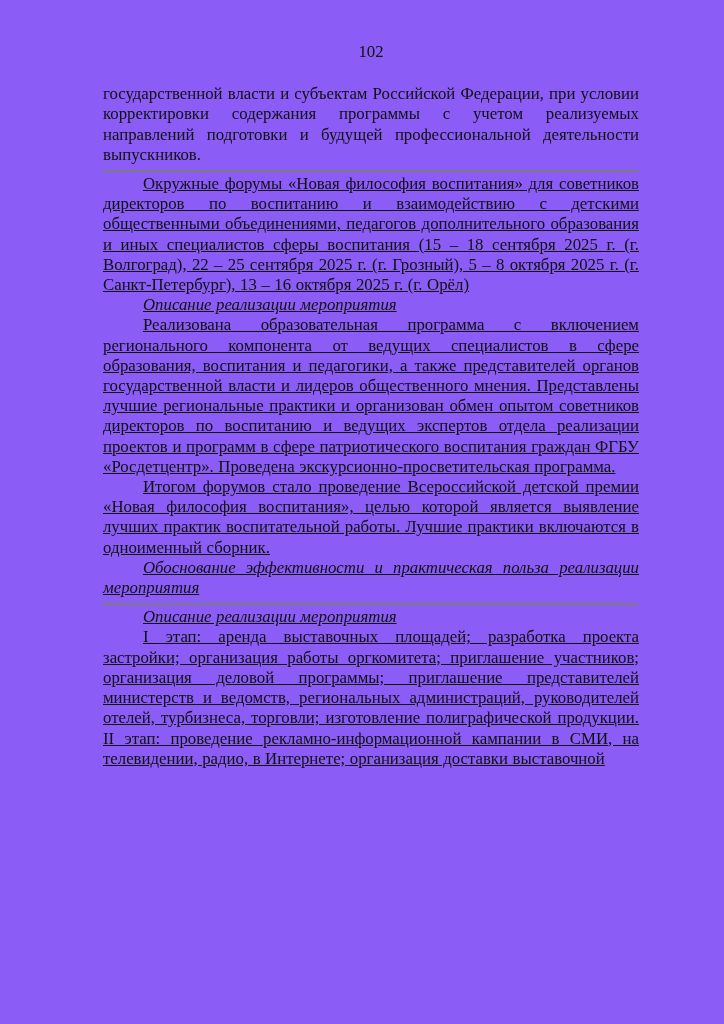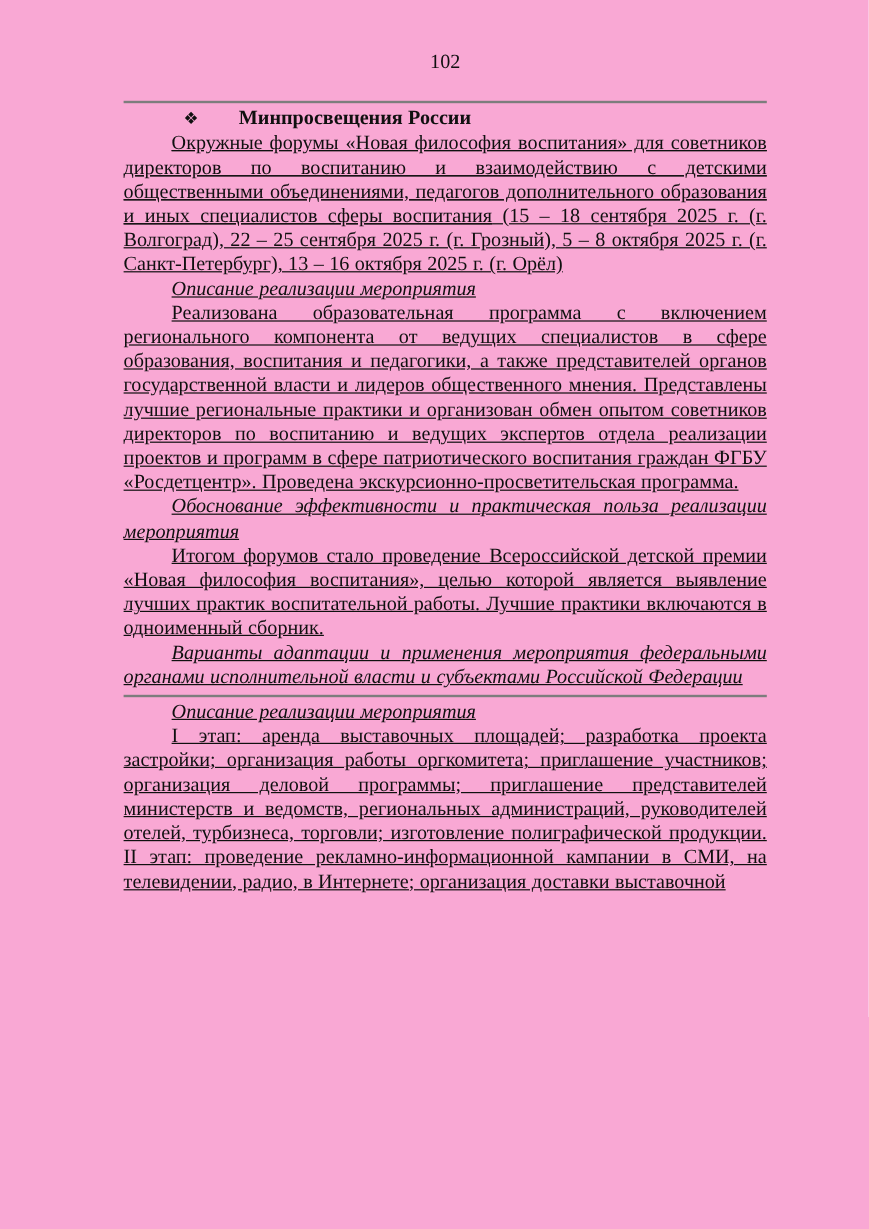--- a/index.html
+++ b/index.html
@@ -4,21 +4,21 @@
 <style>
   html, body {
     margin: 0;
     padding: 0;
     background: #ffffff;
   }
   .page {
     position: relative;
     width: 724px;
     height: 1024px;
-    background: #f9a8d4;
+    background: #8b5cf6;
     overflow: hidden;
     font-family: "Liberation Serif", "DejaVu Serif", serif;
     color: #101010;
   }
   .content {
     position: absolute;
     left: 103px;
     top: 42px;
     width: 536px;
   }
@@ -58,36 +58,35 @@
   }
 </style>
 </head>
 <body>
 
 <div class="page">
   <div class="content">
 
     <div class="page-number">102</div>
 
+    <p class="body-text">государственной власти и субъектам Российской Федерации, при условии корректировки содержания программы с учетом реализуемых направлений подготовки и будущей профессиональной деятельности выпускников.</p>
 
     <hr class="rule">
 
-    <p class="heading"><span class="bullet">❖</span><span>Минпросвещения России</span></p>
 
     <p class="indent"><span class="underlined">Окружные форумы «Новая философия воспитания» для советников директоров по воспитанию и взаимодействию с детскими общественными объединениями, педагогов дополнительного образования и иных специалистов сферы воспитания</span><span> (15 – 18 сентября 2025 г. (г. Волгоград), 22 – 25 сентября 2025 г. (г. Грозный), 5 – 8 октября 2025 г. (г. Санкт-Петербург), 13 – 16 октября 2025 г. (г. Орёл)</span></p>
 
     <p class="indent italic">Описание реализации мероприятия</p>
 
     <p class="indent">Реализована образовательная программа с включением регионального компонента от ведущих специалистов в сфере образования, воспитания и педагогики, а также представителей органов государственной власти и лидеров общественного мнения. Представлены лучшие региональные практики и организован обмен опытом советников директоров по воспитанию и ведущих экспертов отдела реализации проектов и программ в сфере патриотического воспитания граждан ФГБУ «Росдетцентр». Проведена экскурсионно-просветительская программа.</p>
 
+    <p class="indent">Итогом форумов стало проведение Всероссийской детской премии «Новая философия воспитания», целью которой является выявление лучших практик воспитательной работы. Лучшие практики включаются в одноименный сборник.</p>
+
     <p class="indent italic">Обоснование эффективности и практическая польза реализации мероприятия</p>
 
-    <p class="indent">Итогом форумов стало проведение Всероссийской детской премии «Новая философия воспитания», целью которой является выявление лучших практик воспитательной работы. Лучшие практики включаются в одноименный сборник.</p>
-
-    <p class="indent italic">Варианты адаптации и применения мероприятия федеральными органами исполнительной власти и субъектами Российской Федерации</p>
 
 
     <hr class="rule">
 
 
 
     <p class="indent italic">Описание реализации мероприятия</p>
 
     <p class="indent">I этап: аренда выставочных площадей; разработка проекта застройки; организация работы оргкомитета; приглашение участников; организация деловой программы; приглашение представителей министерств и ведомств, региональных администраций, руководителей отелей, турбизнеса, торговли; изготовление полиграфической продукции. II этап: проведение рекламно-информационной кампании в СМИ, на телевидении, радио, в Интернете; организация доставки выставочной</p>
 

